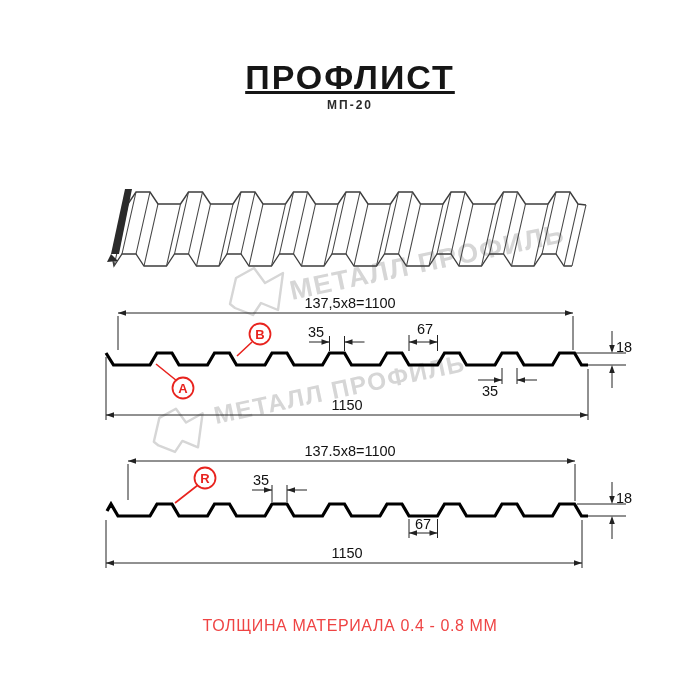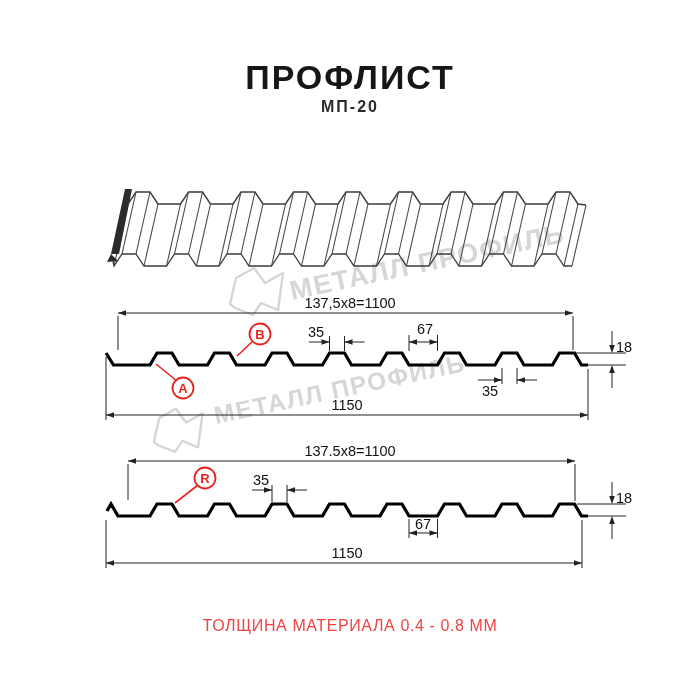--- a/index.html
+++ b/index.html
@@ -1,21 +1,21 @@
 <!DOCTYPE html>
 <html style="--red: #e8231e;"><head>
 <meta charset="utf-8">
 <style>
   html,body{margin:0;padding:0;background:#fff;}
   #stage{position:relative;width:700px;height:700px;background:#fff;overflow:hidden;
          font-family:"Liberation Sans",sans-serif;}
   .title{position:absolute;left:0;top:58px;width:700px;text-align:center;
-         font-size:34px;font-weight:800;letter-spacing:2px;color:#161616;}
+         font-size:34px;font-weight:800;letter-spacing:2px;color:#161616;text-decoration:underline;}
   .subtitle{position:absolute;left:0;top:98px;width:700px;text-align:center;
-         font-size:16px;font-weight:600;letter-spacing:2px;color:#2a2a2a;}
+         font-size:12px;font-weight:600;letter-spacing:2px;color:#2a2a2a;}
   .footer{position:absolute;left:0;top:617px;width:700px;text-align:center;
          font-size:16px;font-weight:500;letter-spacing:.6px;color:#ef4444;}
   svg{position:absolute;left:0;top:0;}
   text{font-family:"Liberation Sans",sans-serif;}
   .dimtext{font-size:14.5px;fill:#111;}
   .callout-circle{fill:none;stroke:var(--red,#e8231e);stroke-width:1.8px;}
   .callout-letter{font-size:13px;font-weight:600;fill:var(--red,#e8231e);}
   .wmtext{font-weight:700;fill:#d6d6d6;letter-spacing:1.5px;}
   .wm1{font-size:27px;}
   .wm2{font-size:24.5px;}

